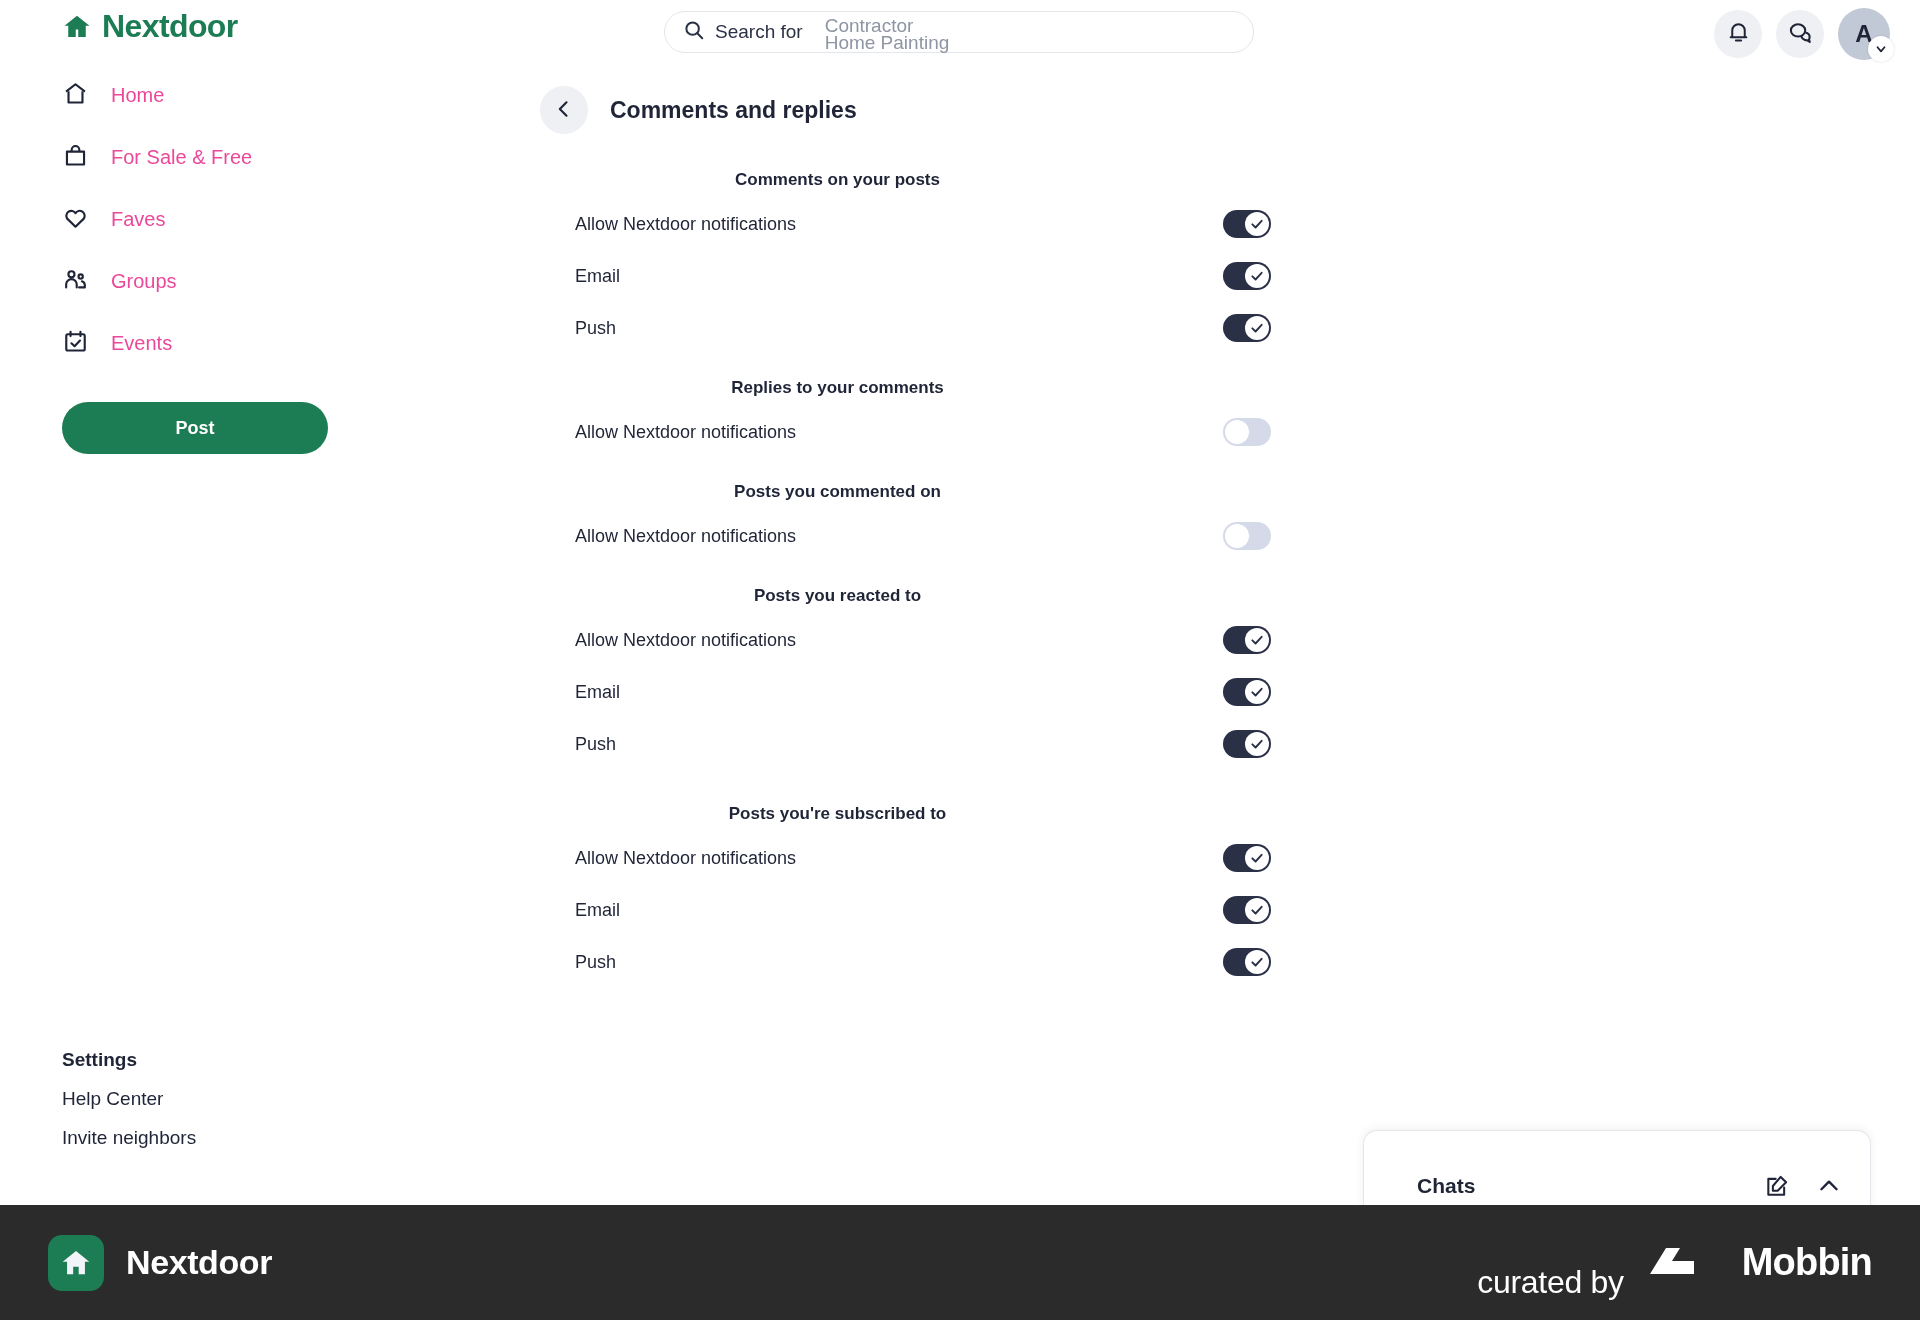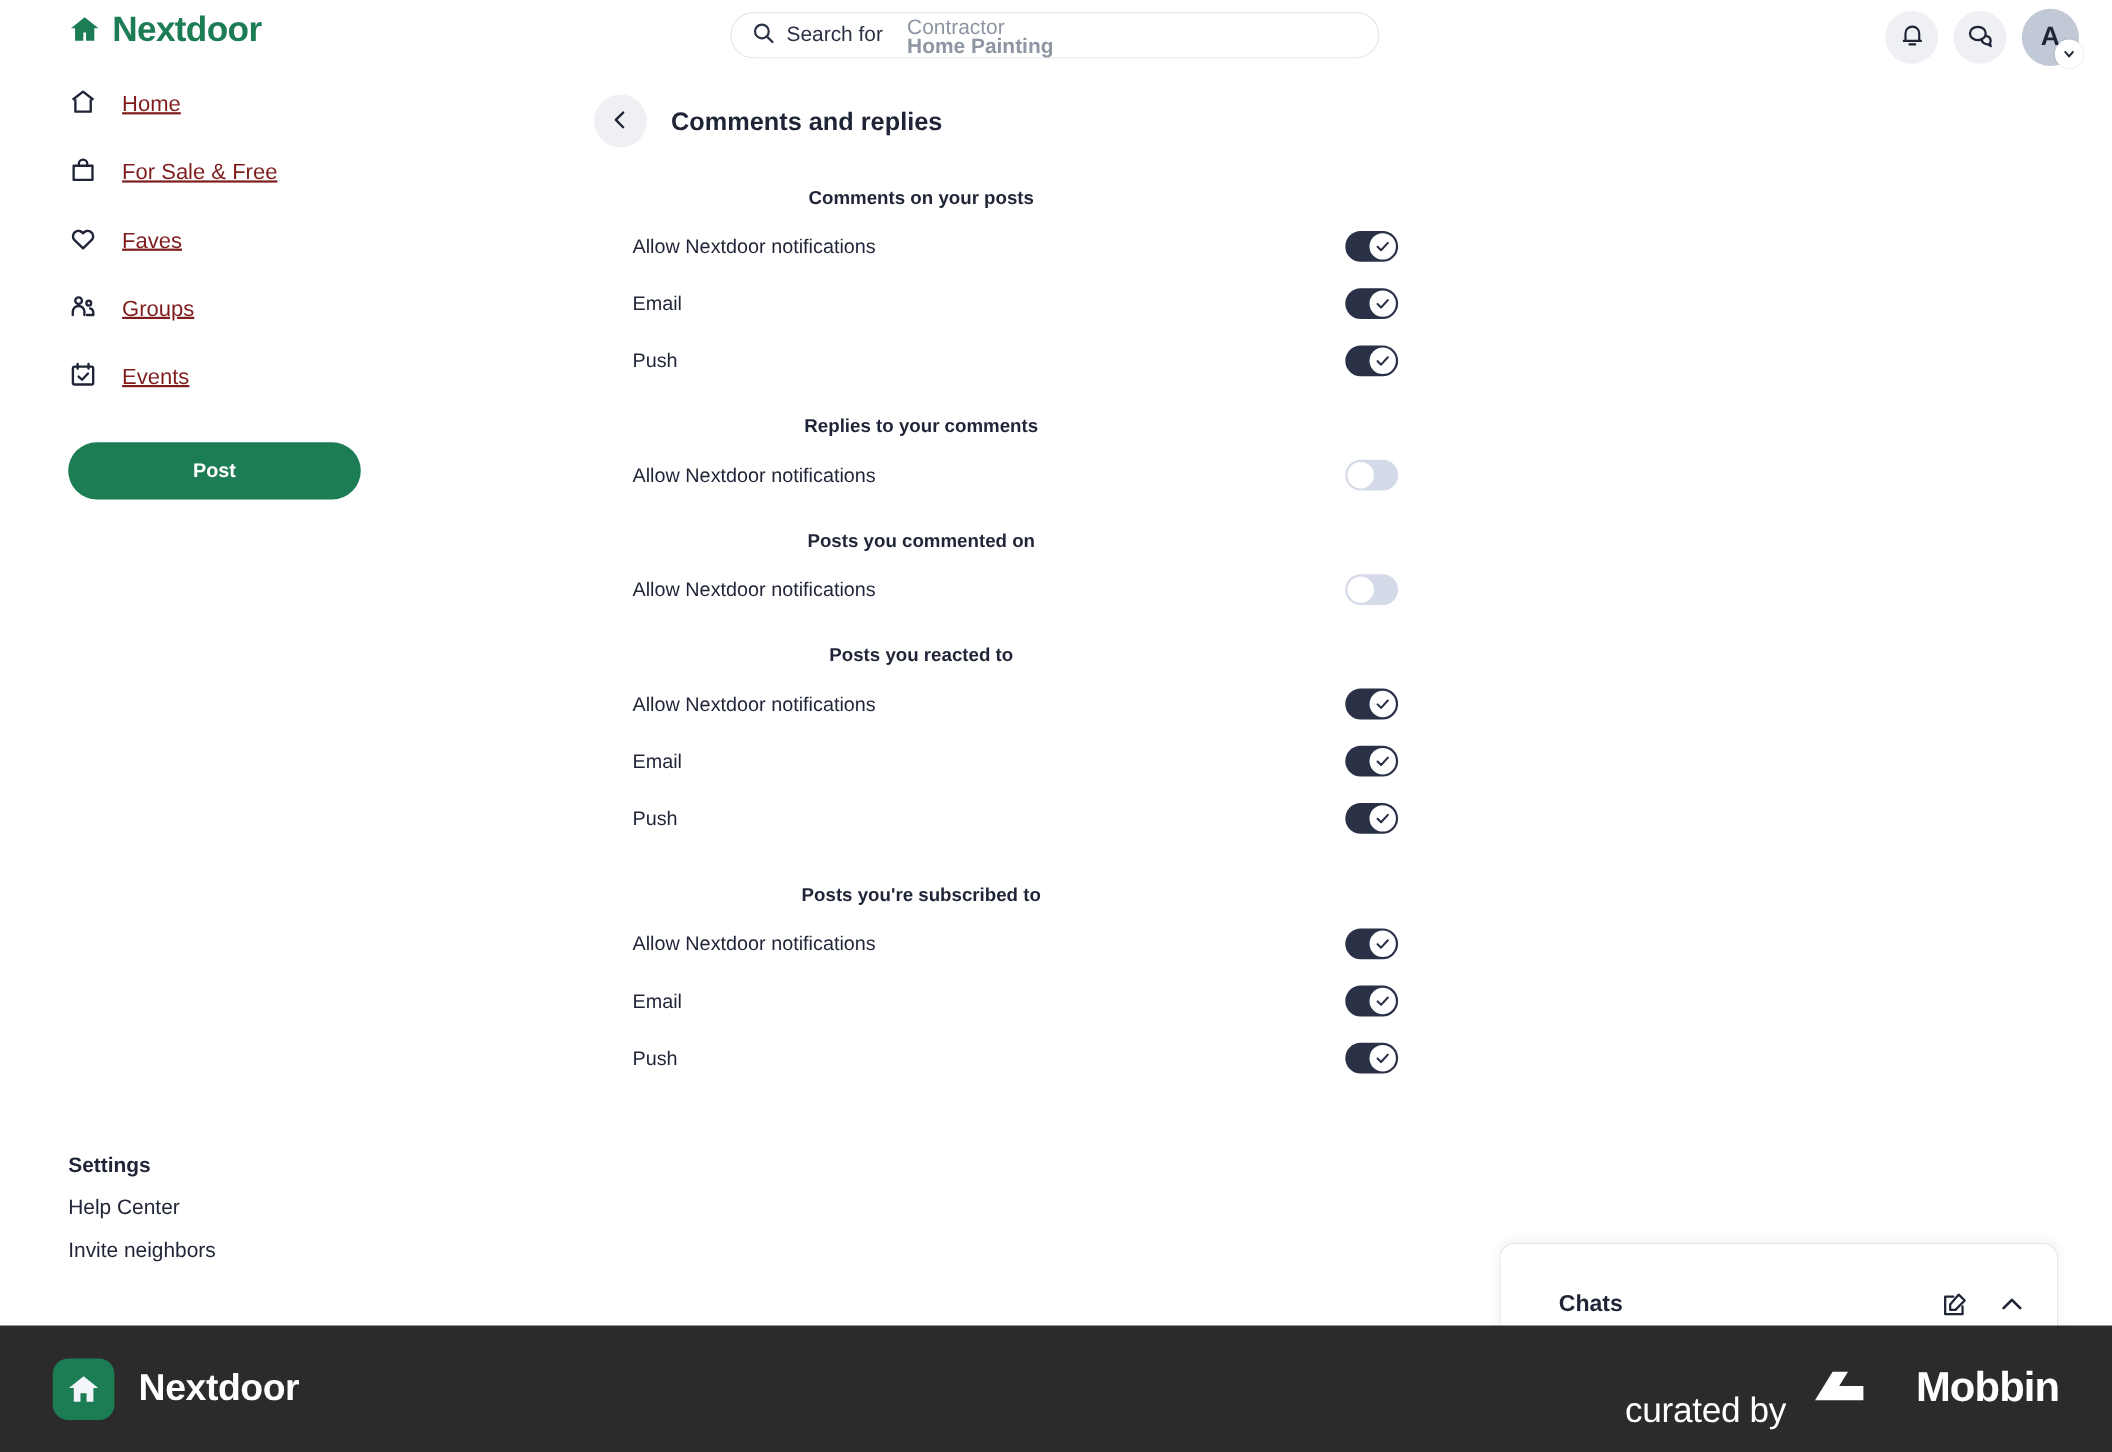--- a/index.html
+++ b/index.html
@@ -43,21 +43,21 @@
   }
   .search-rotator {
     position:relative; margin-left:22px; height:42px; width:260px;
     overflow:hidden;
   }
   .search-rotator span {
     position:absolute; left:0; font-size:19px; color:#8E95A3;
     white-space:nowrap;
   }
   .rot-1 { top:4px; }
-  .rot-2 { top:21px;font-weight:bold; }
+  .rot-2 { top:21px; }
 
   .header-actions {
     position:absolute; right:30px; top:8px;
     display:flex; align-items:center; gap:14px;
   }
   .circle-btn {
     width:48px; height:48px; border-radius:50%;
     background:#EEF0F4;
     display:flex; align-items:center; justify-content:center;
     cursor:pointer; border:none;
@@ -77,21 +77,21 @@
     box-shadow:0 0 2px rgba(0,0,0,.18);
   }
 
   
   .sidebar { position:absolute; left:0; top:64px; width:400px; height:1140px; }
   .nav-item {
     display:flex; align-items:center; gap:22px;
     height:62px; padding-left:62px; cursor:pointer;
   }
   .nav-icon { width:27px; height:27px; flex:none; }
-  .nav-label { font-size:20px; color:#7f1d1d;text-decoration:underline; }
+  .nav-label { font-size:20px; color:#ec4899; }
   .post-btn {
     margin:28px 0 0 62px;
     width:266px; height:52px; border-radius:26px;
     background:#1C7C54; color:#ffffff;
     font-size:18px; font-weight:bold;
     border:none; cursor:pointer;
     display:flex; align-items:center; justify-content:center;
   }
   .side-footer { position:absolute; left:62px; top:985px; }
   .side-footer-title {

